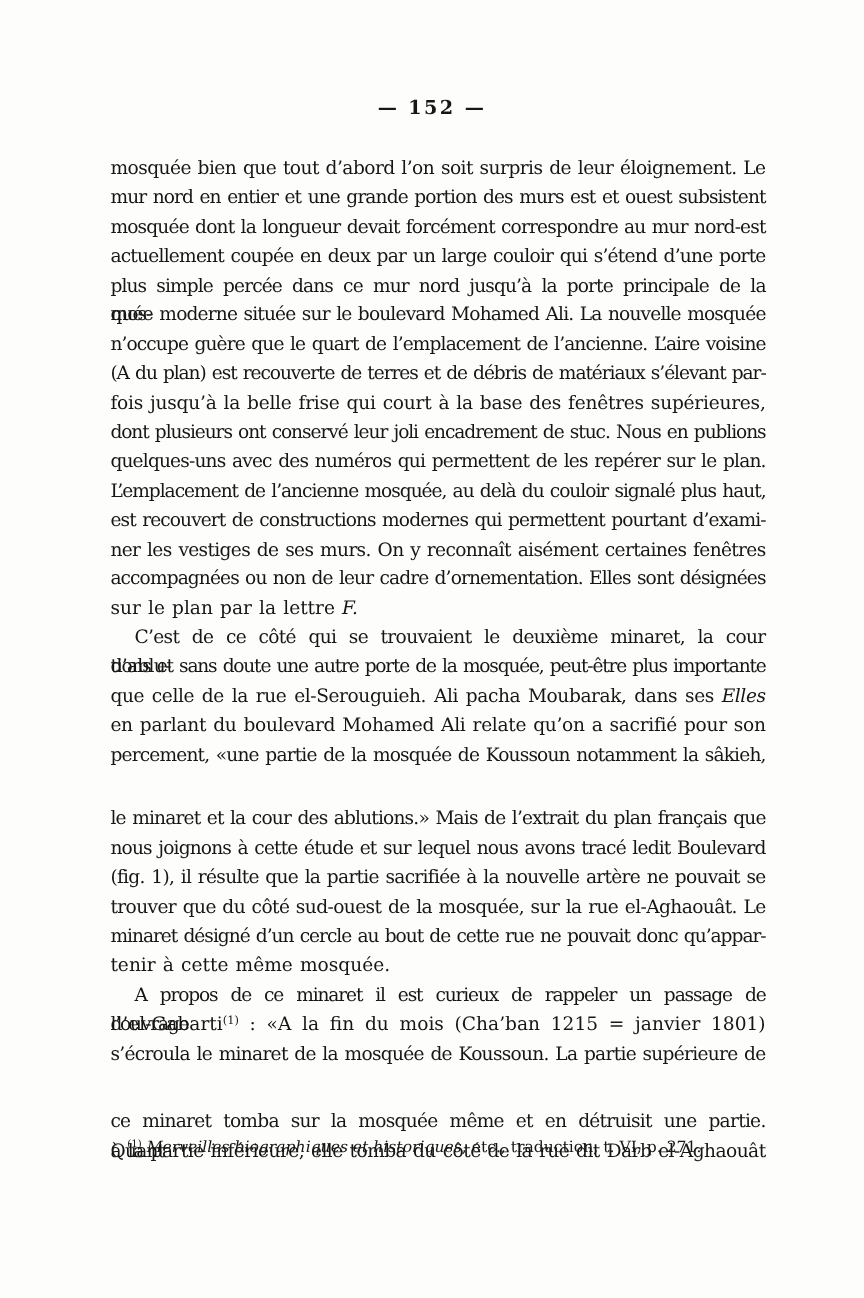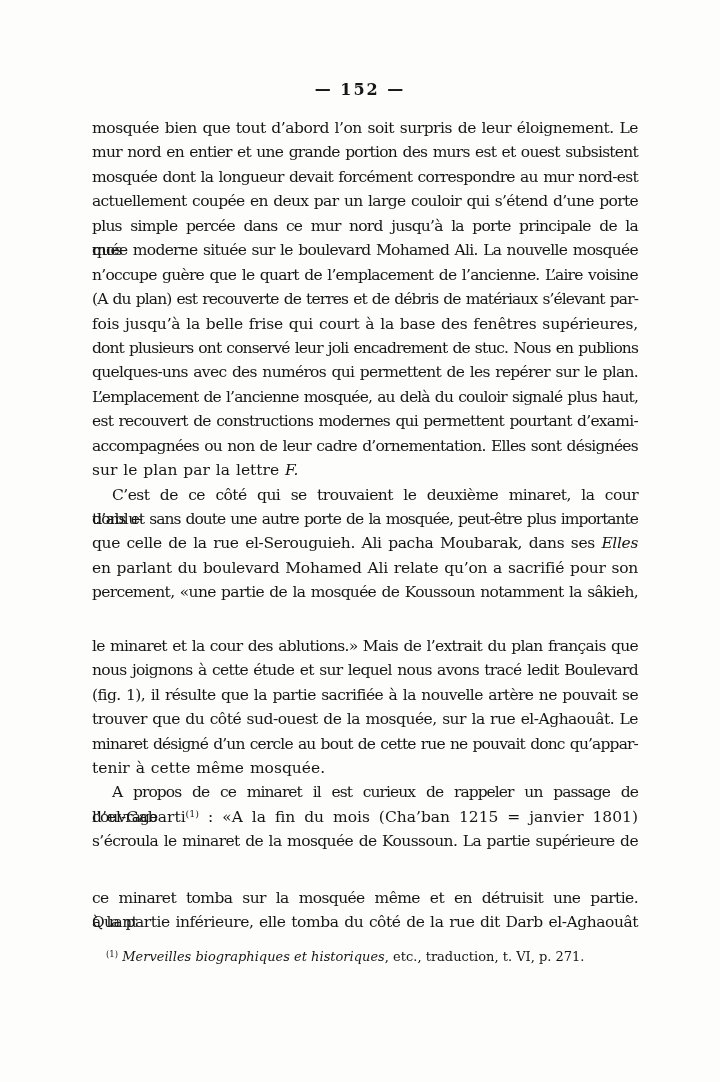--- a/index.html
+++ b/index.html
@@ -17,21 +17,21 @@
   .page-number {
     position: absolute;
     top: 80px; left: 0; width: 720px;
     text-align: center;
     font-size: 16px;
     font-weight: bold;
     letter-spacing: 2px;
   }
   .text-body {
     position: absolute;
-    left: 92px; top: 116px;
+    left: 92px; top: 128px;
     width: 546px;
   }
   .paragraph { margin: 0; }
   .line {
     font-size: 15.5px;
     line-height: 24.45px;
     height: 24.45px;
     text-align: justify;
     text-align-last: justify;
     word-spacing: 1px;
@@ -71,20 +71,21 @@
         <div class="line" style="letter-spacing: -0.65px;"><span>actuellement coupée en deux par un large couloir qui s’étend d’une porte</span></div>
         <div class="line" style="letter-spacing: -0.75px;"><span>plus simple percée dans ce mur nord jusqu’à la porte principale de la mos-</span></div>
         <div class="line" style="letter-spacing: -0.7px;"><span>quée moderne située sur le boulevard Mohamed Ali. La nouvelle mosquée</span></div>
         <div class="line" style="letter-spacing: -0.75px;"><span>n’occupe guère que le quart de l’emplacement de l’ancienne. L’aire voisine</span></div>
         <div class="line" style="letter-spacing: -0.9px;"><span>(A du plan) est recouverte de terres et de débris de matériaux s’élevant par-</span></div>
         <div class="line" style="letter-spacing: -0.2px;"><span>fois jusqu’à la belle frise qui court à la base des fenêtres supérieures,</span></div>
         <div class="line" style="letter-spacing: -0.9px;"><span>dont plusieurs ont conservé leur joli encadrement de stuc. Nous en publions</span></div>
         <div class="line" style="letter-spacing: -0.7px;"><span>quelques-uns avec des numéros qui permettent de les repérer sur le plan.</span></div>
         <div class="line" style="letter-spacing: -0.85px;"><span>L’emplacement de l’ancienne mosquée, au delà du couloir signalé plus haut,</span></div>
         <div class="line" style="letter-spacing: -0.75px;"><span>est recouvert de constructions modernes qui permettent pourtant d’exami-</span></div>
+        <div class="line" style="letter-spacing: -0.55px;"><span>ner les vestiges de ses murs. On y reconnaît aisément certaines fenêtres</span></div>
         <div class="line" style="letter-spacing: -0.75px;"><span>accompagnées ou non de leur cadre d’ornementation. Elles sont désignées</span></div>
         <div class="line flush" style=""><span>sur le plan par la lettre </span><span class="it">F.</span></div>
       </div>
       <div class="paragraph">
         <div class="line indent" style="letter-spacing: -0.55px;"><span>C’est de ce côté qui se trouvaient le deuxième minaret, la cour d’ablu-</span></div>
         <div class="line" style="letter-spacing: -1px;"><span>tions et sans doute une autre porte de la mosquée, peut-être plus importante</span></div>
         <div class="line" style="letter-spacing: -0.35px;"><span>que celle de la rue el-Serouguieh. Ali pacha Moubarak, dans ses </span><span class="it">Elles</span></div>
         <div class="line" style="letter-spacing: -0.25px;"><span>en parlant du boulevard Mohamed Ali relate qu’on a sacrifié pour son</span></div>
         <div class="line" style="letter-spacing: -0.7px;"><span>percement, «une partie de la mosquée de Koussoun notamment la sâkieh,</span></div>
         <div class="line" style="letter-spacing: -0.7px; margin-top: 29px;"><span>le minaret et la cour des ablutions.» Mais de l’extrait du plan français que</span></div>

